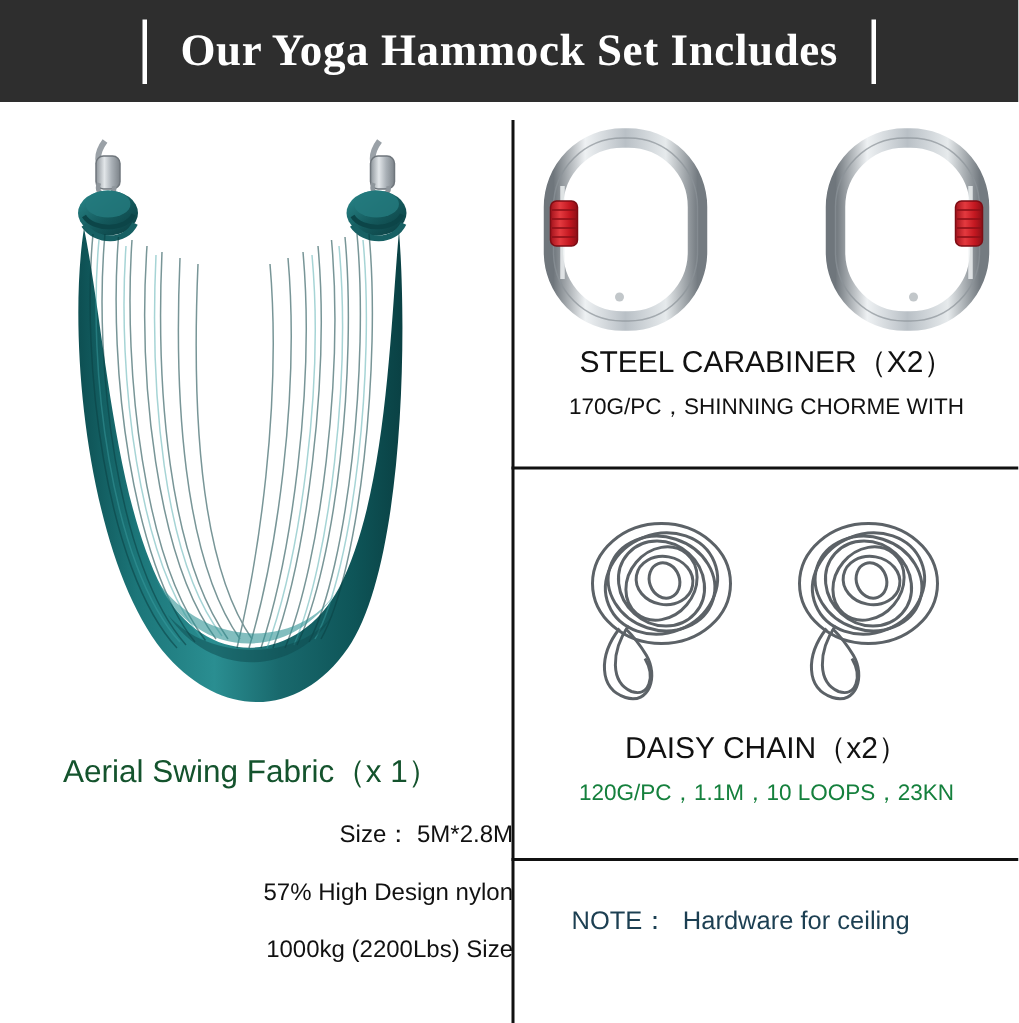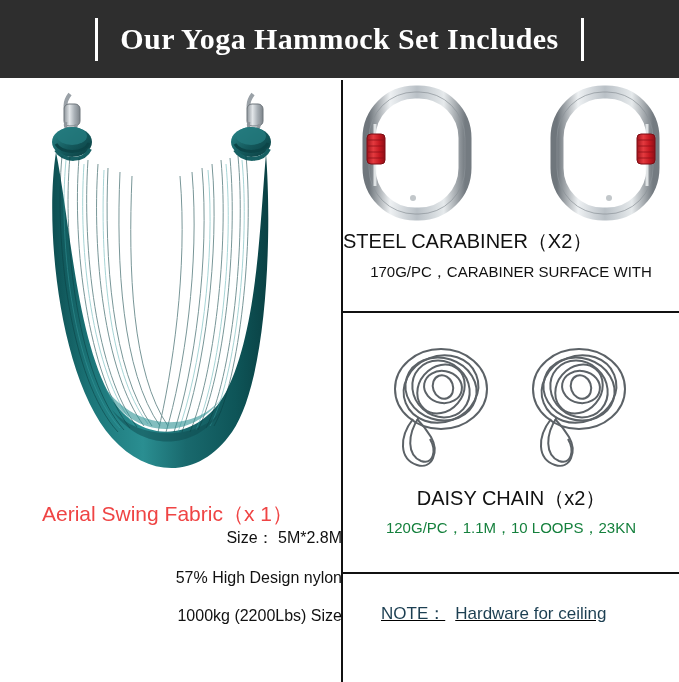--- a/index.html
+++ b/index.html
@@ -15,21 +15,21 @@
     width: 679px;
     height: 682px;
     background: #ffffff;
   }
 
   
   .header {
     position: absolute;
     left: 0; top: 0;
     width: 679px;
-    height: 78px;
+    height: 68px;
     background: #2e2e2e;
     display: flex;
     align-items: center;
     justify-content: center;
   }
   .header-title {
     color: #ffffff;
     font-family: "Liberation Serif", serif;
     font-weight: bold;
     font-size: 30px;
@@ -81,22 +81,23 @@
     height: 412px;
   }
   .left-caption {
     position: absolute;
     left: 42px;
     top: 420px;
     width: 300px;
   }
   .left-title {
     font-size: 21px;
-    color: #ef4444;
+    color: #14532d;
     font-family: "Liberation Sans", sans-serif;
+    margin-bottom: 18px;
     white-space: nowrap;
   }
   .left-spec {
     font-size: 16px;
     color: #111111;
     margin-bottom: 20px;
     white-space: nowrap;
     text-align: right;
   }
 
@@ -105,21 +106,21 @@
     position: absolute;
     left: 343px; top: 80px;
     width: 336px;
     height: 231px;
   }
   .rt-art { position: absolute; left: 0; top: 2px; width: 336px; height: 140px; }
   .rt-title {
     position: absolute;
     left: 0; top: 148px;
     width: 336px;
-    text-align: left;
+    text-align: center;
     font-size: 20px;
     color: #111111;
   }
   .rt-sub {
     position: absolute;
     left: 0; top: 180px;
     width: 336px;
     text-align: center;
     font-size: 15px;
     color: #111111;
@@ -151,21 +152,20 @@
     color: #15803d;
   }
 
   
   .rb-panel {
     position: absolute;
     left: 343px; top: 576px;
     width: 336px;
     height: 106px;
     padding: 22px 18px 0 38px;
-    text-decoration: underline;
   }
   .rb-note {
     font-size: 17px;
     color: #1c3f52;
     line-height: 32px;
   }
   .rb-note .note-lead { margin-right: 10px; }
 </style>
 </head>
 <body>
@@ -318,21 +318,21 @@
           <rect x="44" y="2" width="96" height="122" rx="46" fill="none" stroke="#8c9399" stroke-width="1" opacity="0.7"></rect>
           <path d="M134 34 L134 96" stroke="#f2f5f6" stroke-width="3" opacity="0.8"></path>
           <rect x="124" y="44" width="18" height="30" rx="4" fill="url(#redA)" stroke="#7d0d14" stroke-width="1"></rect>
           <path d="M125 50 h16 M125 56 h16 M125 62 h16 M125 68 h16" stroke="#8e1018" stroke-width="1.2" opacity="0.8"></path>
           <circle cx="96" cy="108" r="3" fill="#9aa1a7" opacity="0.6"></circle>
         </g>
       </svg>
     </div>
     <div class="rt-title">STEEL CARABINER（X2）</div>
     <div class="rt-sub">
-      <div>170G/PC，CARABINER SURFACE WITH</div>
+      <div>170G/PC，SHINNING CHORME WITH</div>
     </div>
   </div>
 
   <div class="rm-panel">
     <div class="rm-art">
       <svg width="336" height="150" viewBox="0 0 336 150" xmlns="http://www.w3.org/2000/svg">
         <g fill="none" stroke="#5c6267" stroke-width="2">
 
           <g transform="translate(30,6)">
             <ellipse cx="68" cy="56" rx="46" ry="40"></ellipse>

